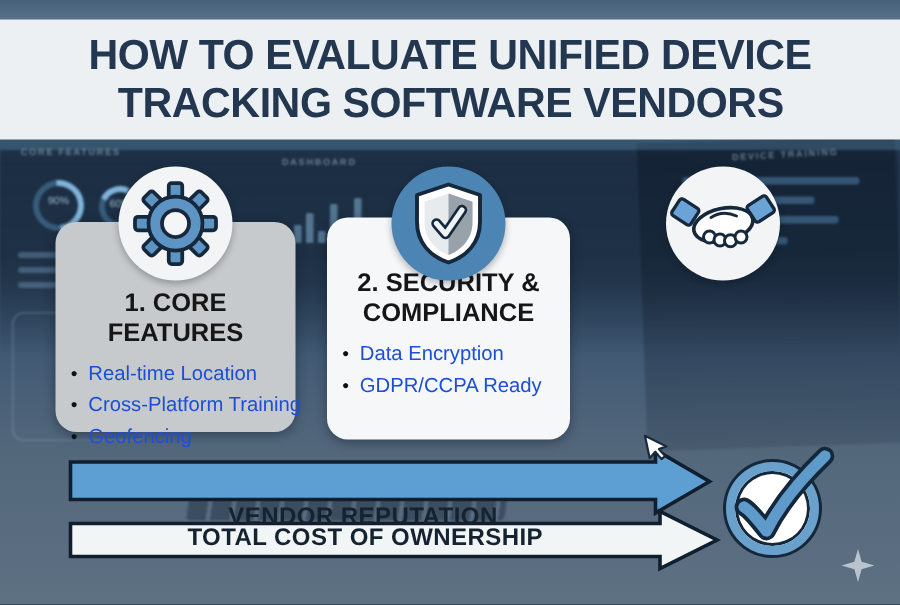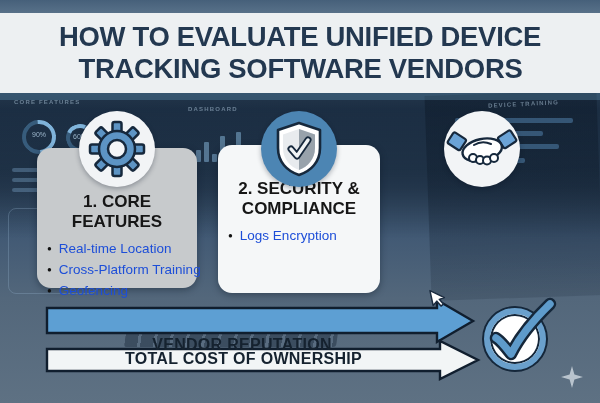--- a/index.html
+++ b/index.html
@@ -126,21 +126,22 @@
     <ul class="card-list">
         <li>Real-time Location</li>
         <li>Cross-Platform Training</li>
         <li>Geofencing</li>
       </ul>
   </div>
 
   <div class="abs card white" style="left:218px;top:145px;width:162px;height:148px;">
     <div class="card-heading" style="margin-top:34px;">2. SECURITY &amp; COMPLIANCE</div>
     <ul class="card-list">
-        <li>Logs Encryption</li>
+        <li>Data Encryption</li>
+        <li>GDPR/CCPA Ready</li>
       </ul>
   </div>
 
 
   <div class="abs icon-circle white" style="left:79px;top:111px;">
     <svg width="58" height="58" viewBox="-29 -29 58 58">
       <g fill="#5d94c4" stroke="#16283c" stroke-width="2.5">
         <rect x="-4.5" y="-27" width="9" height="12" rx="2"></rect>
         <rect x="-4.5" y="-27" width="9" height="12" rx="2" transform="rotate(45)"></rect>
         <rect x="-4.5" y="-27" width="9" height="12" rx="2" transform="rotate(90)"></rect>

